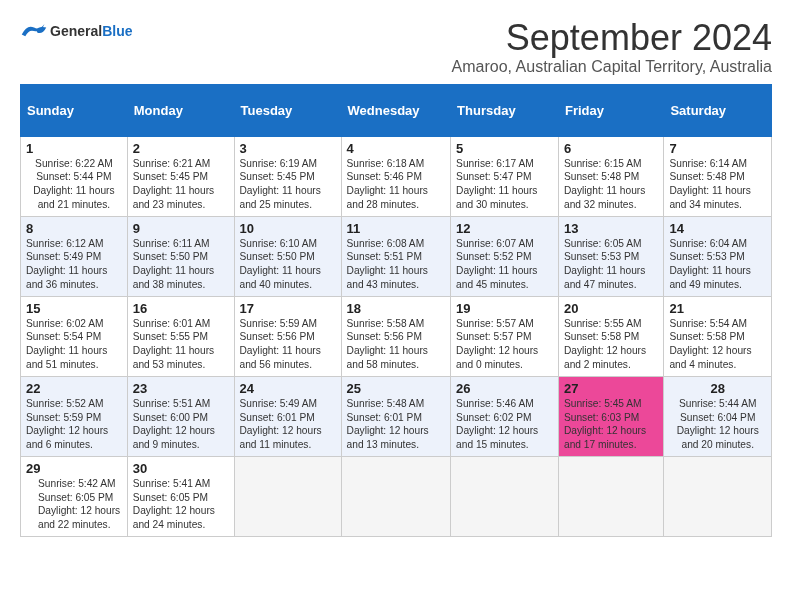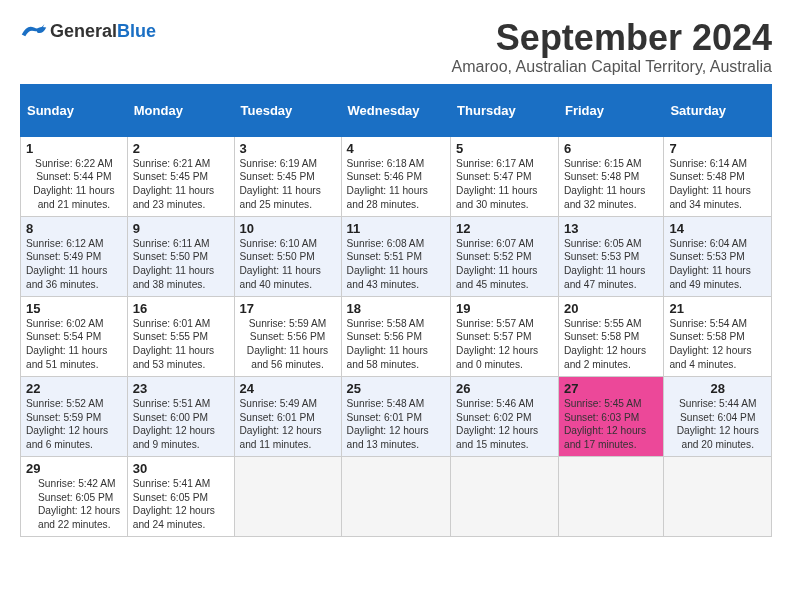--- a/index.html
+++ b/index.html
@@ -20,21 +20,21 @@
       justify-content: space-between;
       margin-bottom: 8px;
     }
     .logo {
       display: flex;
       flex-direction: column;
       align-items: flex-start;
       margin-top: 4px;
     }
     .logo-text {
-      font-size: 18px;
+      font-size: 14px;
       font-weight: bold;
       color: #333;
       line-height: 1;
     }
     .logo-text span {
       color: #1a6fc4;
     }
     .logo-bird {
       width: 28px;
       height: 18px;
@@ -44,21 +44,21 @@
       display: flex;
       align-items: center;
       gap: 2px;
     }
     .title-area {
       text-align: right;
       flex: 1;
     }
     .month-title {
       font-size: 36px;
-      font-weight: bold;
+      font-weight: normal;
       color: #333;
       line-height: 1.1;
     }
     .location-title {
       font-size: 16px;
       color: #555;
     }
     .calendar {
       width: 100%;
       border-collapse: collapse;
@@ -249,21 +249,21 @@
           </td>
           <td>
             <span class="day-num">16</span>
             <div class="day-info" style="white-space: pre-line;">Sunrise: 6:01 AM
 Sunset: 5:55 PM
 Daylight: 11 hours
 and 53 minutes.</div>
           </td>
           <td>
             <span class="day-num">17</span>
-            <div class="day-info" style="white-space: pre-line; text-align: center;">Sunrise: 5:59 AM
+            <div class="day-info" style="white-space: pre-line;">Sunrise: 5:59 AM
 Sunset: 5:56 PM
 Daylight: 11 hours
 and 56 minutes.</div>
           </td>
           <td>
             <span class="day-num">18</span>
             <div class="day-info" style="white-space: pre-line;">Sunrise: 5:58 AM
 Sunset: 5:56 PM
 Daylight: 11 hours
 and 58 minutes.</div>

